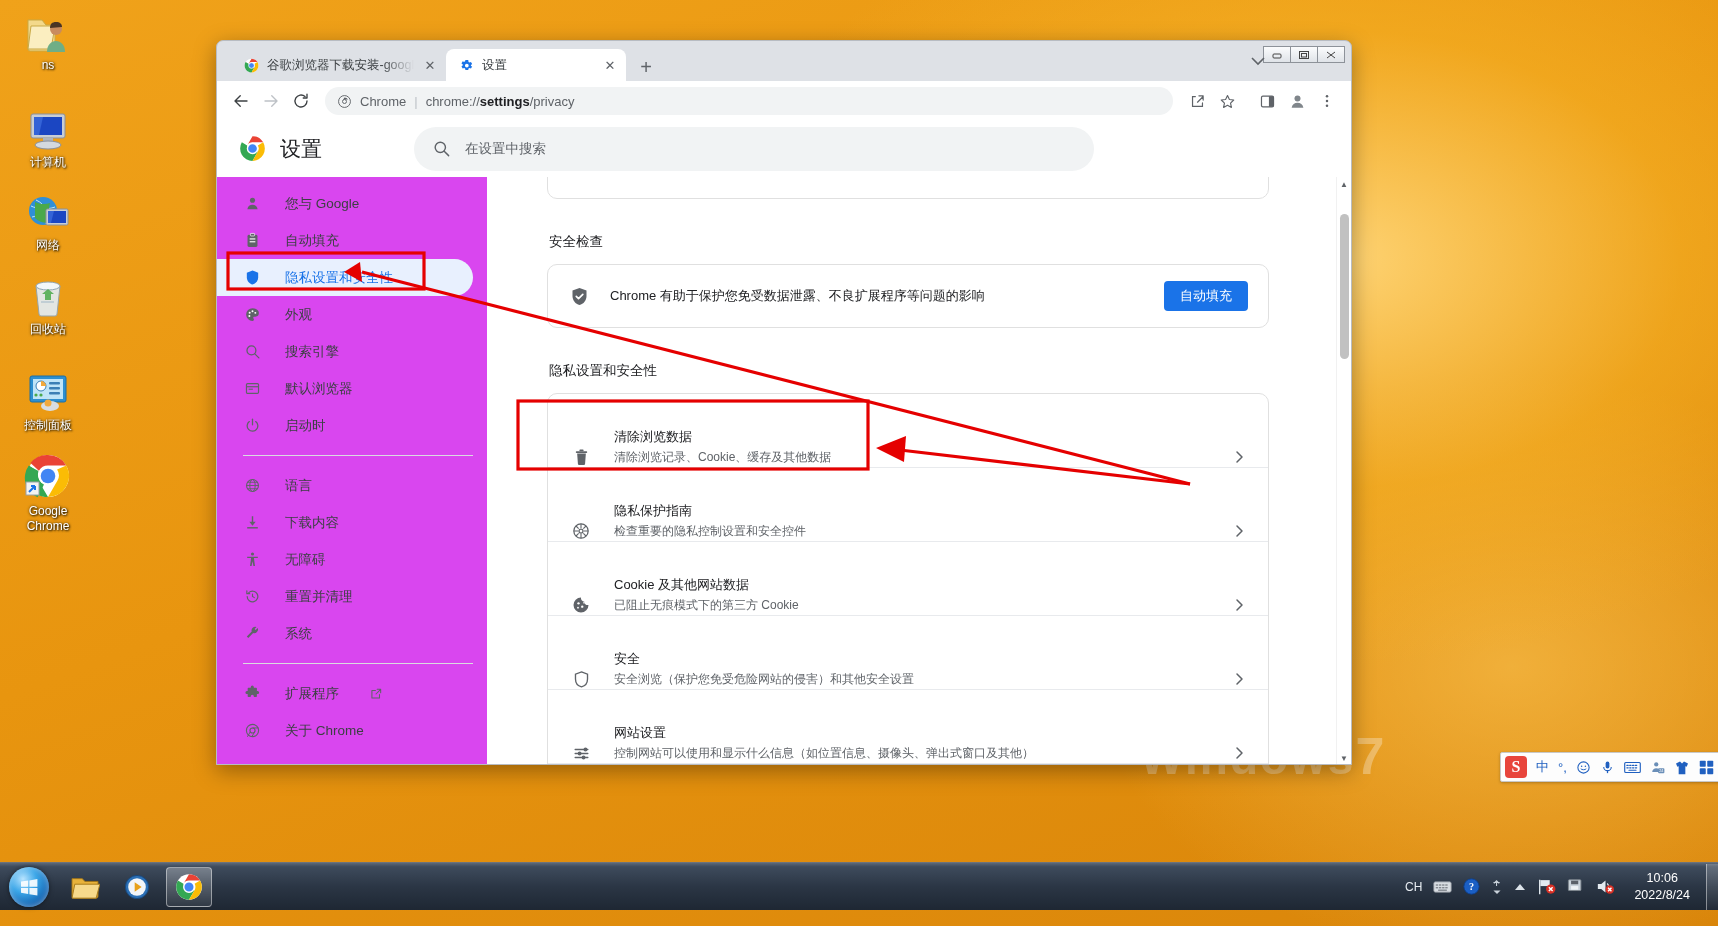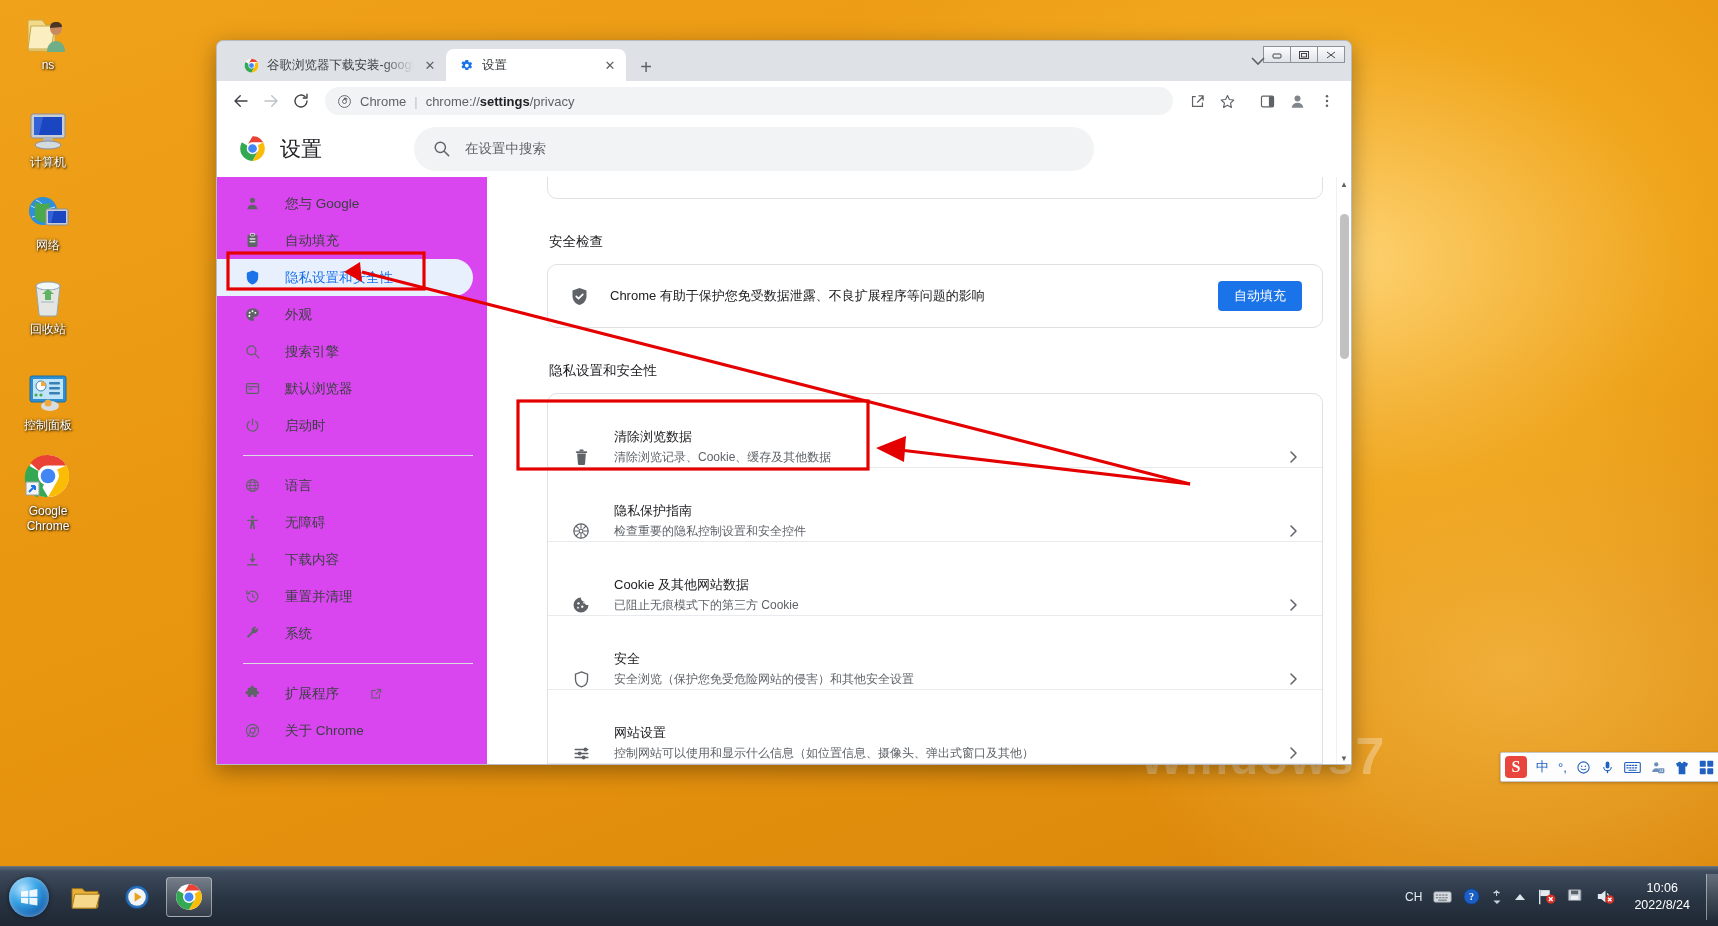--- a/index.html
+++ b/index.html
@@ -133,21 +133,21 @@
   .nav-item .extlink { margin-left: 6px; color:#5f6368; display:flex; align-items:center; }
 
   
   #main {
     flex: 1 1 auto; background: #fff; position: relative;
     overflow: hidden;
   }
   #main-inner { padding: 0 0 0 0; }
   .card {
     background:#fff; border:1px solid #e0e0e0; border-radius: 10px;
-    margin: 0 28px 0 60px;
+    margin: 0 82px 0 60px;
   }
   
   #partial-card {
     margin-top: -52px; height: 74px; position: relative; overflow: hidden;
     padding: 14px 20px;
   }
   .btn-primary {
     background:#1a73e8; color:#fff; border:none; border-radius:4px;
     height: 30px; padding: 0 16px; font-size: 13px; font-family: inherit;
   }
@@ -185,21 +185,21 @@
   }
   #sogou .s-logo {
     width:22px; height:22px; background:#e8453c; border-radius:4px;
     color:#fff; font-size:16px; font-weight:bold; display:flex;
     align-items:center; justify-content:center; font-family:"Liberation Serif",serif;
   }
   #sogou .s-item { font-size: 13px; color:#2060c0; display:flex; align-items:center; }
 
   
   #taskbar {
-    position:absolute; left:0; bottom:0; width:100%; height: 60px;
+    position:absolute; left:0; bottom:16px; width:100%; height: 48px;
     background: linear-gradient(180deg,#5b6878 0%,#3e4b5c 8%,#2b3645 50%,#1e2733 100%);
     border-top:1px solid rgba(255,255,255,0.35);
     display:flex; align-items:center;
   }
   #startbtn {
     width: 54px; height:46px; display:flex; align-items:center; justify-content:center;
     margin-left: 2px;
   }
   #startorb {
     width: 40px; height: 40px; border-radius:50%;
@@ -547,35 +547,35 @@
               <ellipse cx="12" cy="12" rx="3.8" ry="8.4" fill="none" stroke="#5f6368" stroke-width="1.4"></ellipse>
               <path d="M3.7 12h16.6M5 7.4h14M5 16.6h14" stroke="#5f6368" stroke-width="1.3"></path>
             </svg>
         </span>
         <span>语言</span>
       </div>
 
       <div class="nav-item">
         <span class="nav-ico">
           <svg width="17" height="17" viewBox="0 0 24 24" fill="#5f6368">
+              <path d="M11 3h2v8h3.5L12 16.5 7.5 11H11z"></path>
+              <rect x="4.5" y="18.5" width="15" height="2"></rect>
+            </svg>
+        </span>
+        <span>下载内容</span>
+      </div>
+
+      <div class="nav-item">
+        <span class="nav-ico">
+          <svg width="17" height="17" viewBox="0 0 24 24" fill="#5f6368">
               <circle cx="12" cy="4.2" r="2.2"></circle>
               <path d="M4.5 8h15v2h-5.5l1.5 11h-2.2L12 14.5 10.7 21H8.5L10 10H4.5z"></path>
             </svg>
         </span>
         <span>无障碍</span>
-      </div>
-
-      <div class="nav-item">
-        <span class="nav-ico">
-          <svg width="17" height="17" viewBox="0 0 24 24" fill="#5f6368">
-              <path d="M11 3h2v8h3.5L12 16.5 7.5 11H11z"></path>
-              <rect x="4.5" y="18.5" width="15" height="2"></rect>
-            </svg>
-        </span>
-        <span>下载内容</span>
       </div>
 
       <div class="nav-item">
         <span class="nav-ico">
           <svg width="17" height="17" viewBox="0 0 24 24">
               <path d="M4.5 12a7.5 7.5 0 1 0 2.3-5.4" fill="none" stroke="#5f6368" stroke-width="1.7" stroke-linecap="round"></path>
               <path d="M4 4v4h4" stroke="#5f6368" stroke-width="1.7" fill="none" stroke-linecap="round" stroke-linejoin="round"></path>
               <path d="M12 8.5V12l2.6 1.6" stroke="#5f6368" stroke-width="1.6" fill="none" stroke-linecap="round"></path>
             </svg>
         </span>

